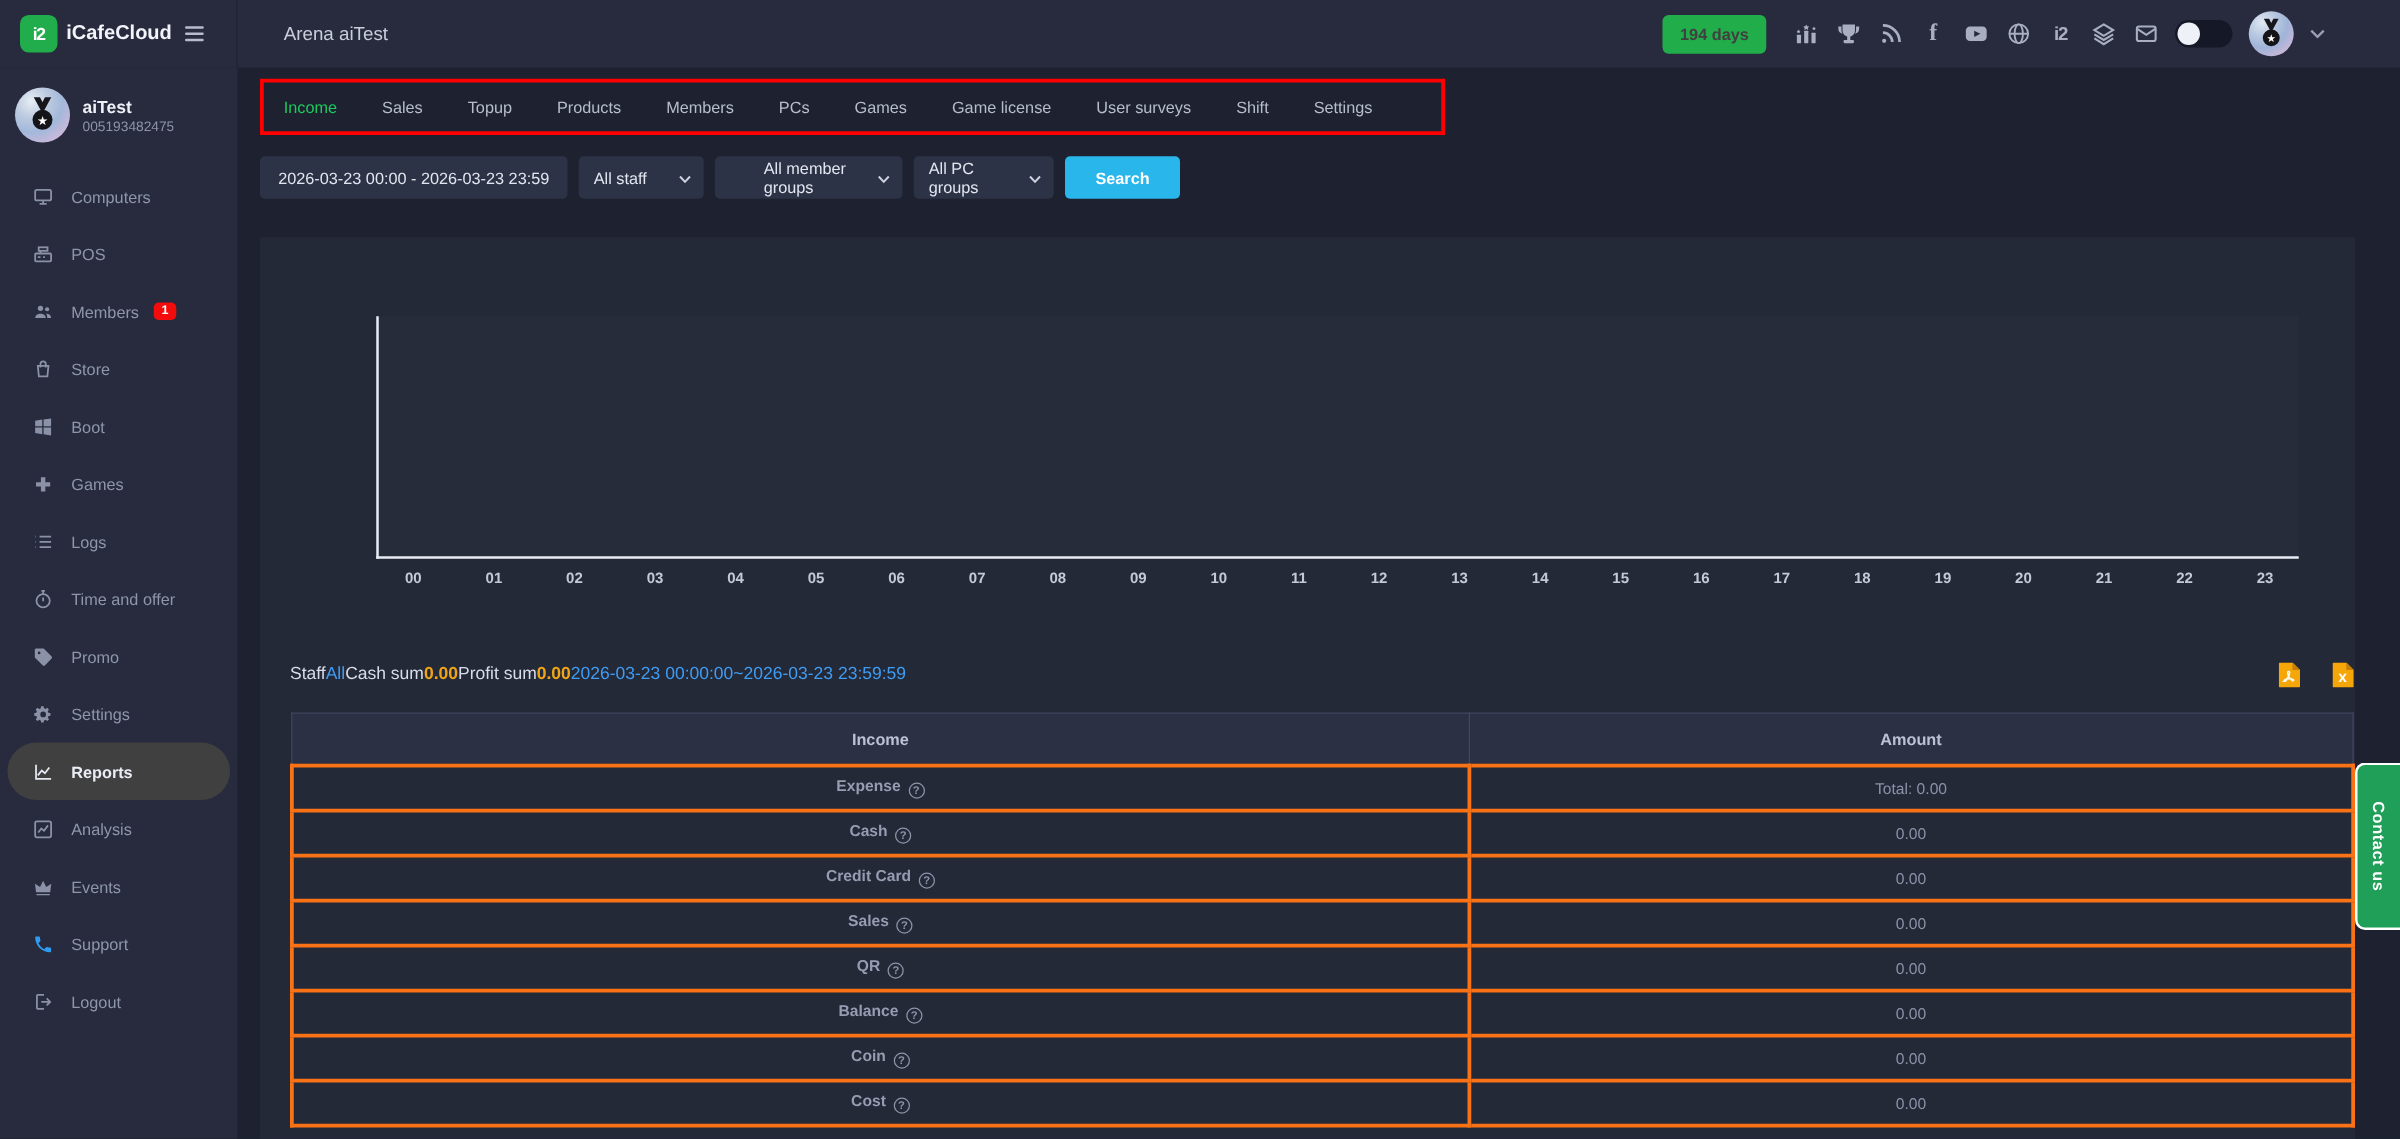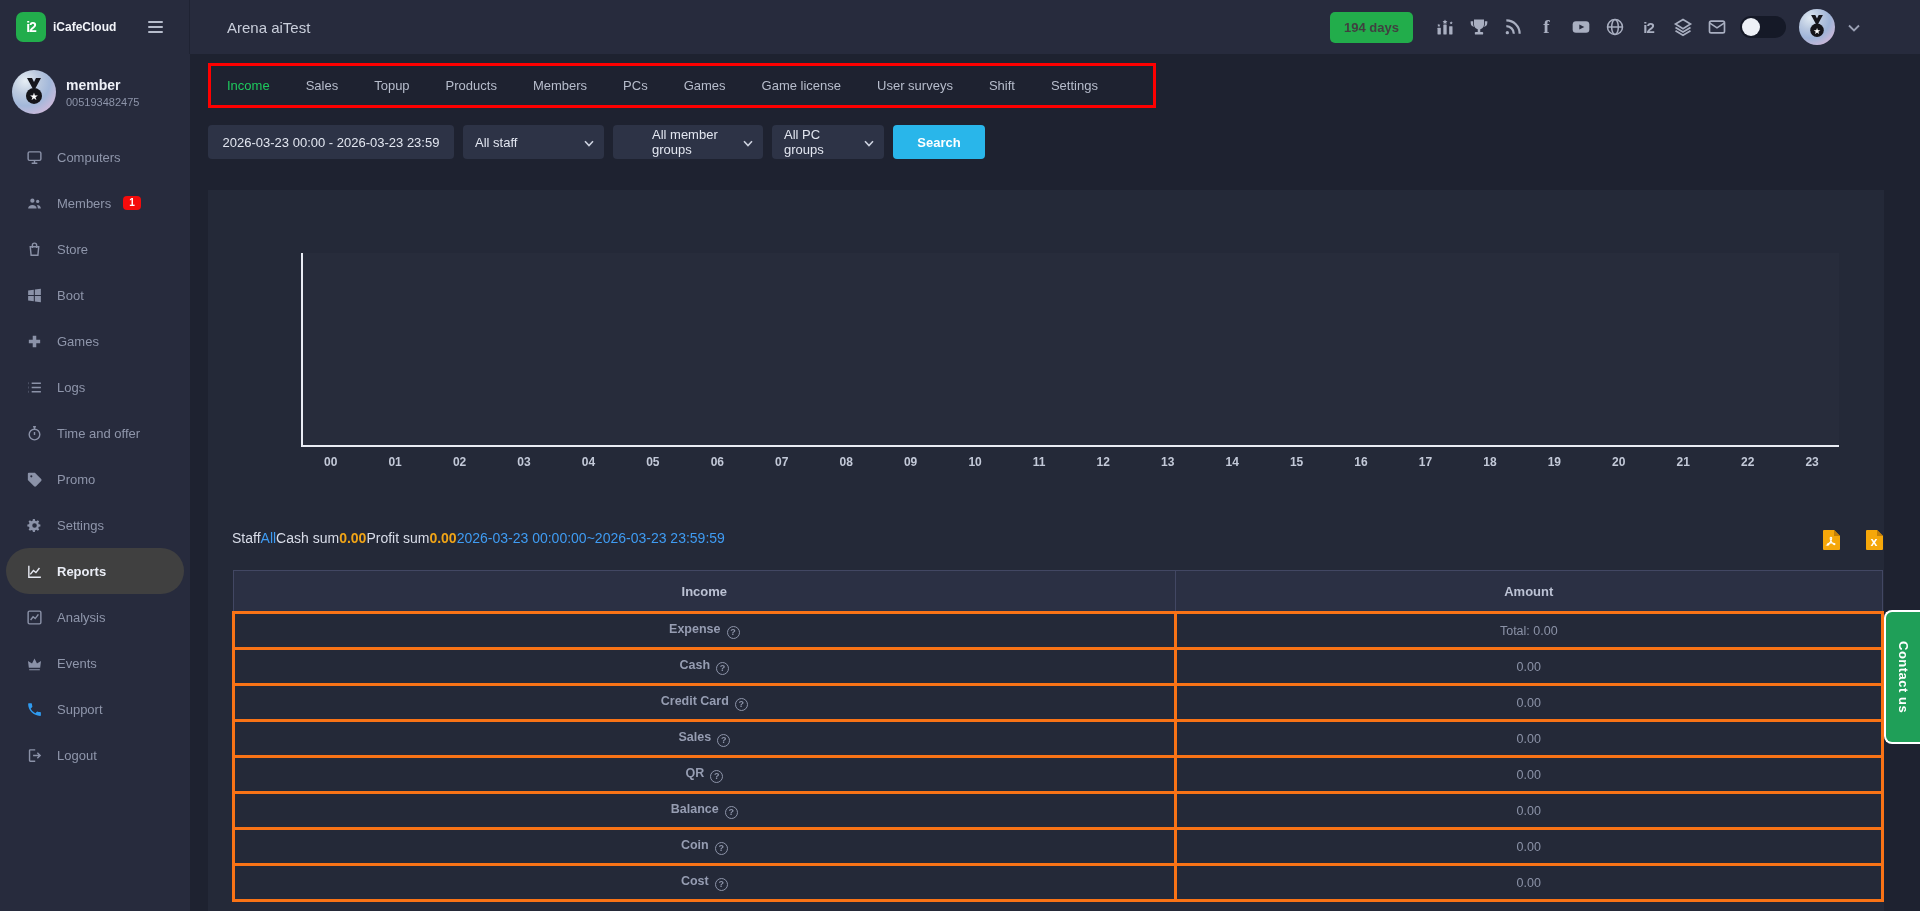--- a/index.html
+++ b/index.html
@@ -8,21 +8,21 @@
   .app { position:relative; width:1920px; height:911px; }
 
   
   .topbar { position:absolute; left:0; top:0; width:1920px; height:54px;
     background:#272b3d; display:flex; align-items:center; z-index:5; }
   .topbar-left { width:190px; height:54px; display:flex; align-items:center;
     padding:0 0 0 16px; border-right:1px solid #1f2333; }
   .logo-box { width:30px; height:30px; background:#22ad4c; border-radius:7px;
     display:flex; align-items:center; justify-content:center; color:#fff;
     font-weight:800; font-size:14px; letter-spacing:-1px; }
-  .brand { color:#f2f4f9; font-weight:700; font-size:12px; margin-left:7px; }
+  .brand { color:#f2f4f9; font-weight:700; font-size:16px; margin-left:7px; }
   .hamburger { margin-left:auto; margin-right:26px; display:flex; flex-direction:column; gap:3px; cursor:pointer; }
   .hamburger i { display:block; width:15px; height:2px; background:#b6bccb; border-radius:1px; }
   .page-title { color:#c9cedb; font-size:15px; font-weight:500; margin-left:37px; }
   .topbar-right { margin-left:auto; display:flex; align-items:center; gap:13px; padding-right:60px; }
   .days-badge { background:#22ad4b; color:#404040; border:none; border-radius:5px;
     font-size:13px; font-weight:600; padding:8px 14px; margin-right:8px; cursor:pointer;
     font-family:inherit; }
   .tico { width:21px; height:21px; color:#a9afc1; display:flex; align-items:center; justify-content:center; cursor:pointer; }
   .tico svg { width:20px; height:20px; }
   .fb-glyph { font-weight:800; font-size:19px; color:#a9afc1; font-family:"Liberation Serif","DejaVu Serif",serif; }
@@ -63,21 +63,21 @@
     align-items:center; gap:36px; padding:0 10px 0 16px; }
   .tab { font-size:13px; color:#b7bdcc; text-decoration:none; cursor:pointer; white-space:nowrap; font-weight:500; }
   .tab.active { color:#1ec95d; }
 
   .filters { margin-top:17px; display:flex; gap:9px; height:34px; }
   .date-input { width:246px; height:34px; background:#2d3346; border:none; border-radius:4px;
     color:#e2e6f0; font-size:13px; text-align:center; font-family:inherit; }
   .select { height:34px; background:#2d3346; border-radius:4px; color:#e2e6f0; font-size:13px;
     display:flex; align-items:center; justify-content:space-between; padding:0 10px 0 12px; cursor:pointer; }
   .select .sv-chev { color:#cdd2df; margin-left:8px; }
-  .sel-staff { width:141px; } .sel-member { width:150px;padding-left:39px; } .sel-pc { width:112px; }
+  .sel-staff { width:100px; } .sel-member { width:150px;padding-left:39px; } .sel-pc { width:112px; }
   .search-btn { width:92px; height:34px; background:#29b6ea; color:#fff; border:none; border-radius:4px;
     font-size:13px; font-weight:600; cursor:pointer; font-family:inherit; }
 
   .card { margin-top:31px; width:1676px; height:760px; background:#242938; position:relative; }
 
   .chart-area { position:relative; width:100%; height:300px; }
   .chart-plot { position:absolute; left:93px; top:63px; width:1538px; height:194px;
     border-left:2px solid #e9ecf4; border-bottom:2px solid #e9ecf4; background:rgba(255,255,255,0.015); }
   .x-labels { position:absolute; left:93px; top:265px; width:1538px; display:flex;
     justify-content:space-between; padding:0 20px 0 23px; }
@@ -213,34 +213,44 @@
   </header>
 
   <aside class="sidebar">
     <div class="user-block">
       <div class="user-avatar">
         <svg class="medal" viewBox="0 0 26 27">
             <use href="#medal-shape"></use>
           </svg>
       </div>
       <div class="user-meta">
-        <div class="user-name">member</div>
+        <div class="user-name">aiTest</div>
         <div class="user-id">005193482475</div>
       </div>
     </div>
 
     <nav class="nav">
       <div class="nav-item">
         <span class="nav-icon">
             <svg viewBox="0 0 24 24" fill="none" stroke="currentColor" stroke-width="2">
               <rect x="3" y="4" width="18" height="12" rx="2"></rect>
               <path d="M8 20h8M12 16v4"></path>
             </svg>
           </span>
         <span class="nav-label">Computers</span>
+      </div>
+      <div class="nav-item">
+        <span class="nav-icon">
+            <svg viewBox="0 0 24 24" fill="none" stroke="currentColor" stroke-width="2">
+              <rect x="3" y="11" width="18" height="9" rx="1"></rect>
+              <rect x="7" y="4" width="10" height="4"></rect>
+              <path d="M9 8v3M6 15h3M12 15h2"></path>
+            </svg>
+          </span>
+        <span class="nav-label">POS</span>
       </div>
       <div class="nav-item">
         <span class="nav-icon">
             <svg viewBox="0 0 24 24" fill="currentColor">
               <circle cx="9" cy="8" r="3"></circle>
               <circle cx="16.5" cy="9" r="2.3"></circle>
               <path d="M3 19c0-3.3 2.7-5 6-5s6 1.7 6 5H3z"></path>
               <path d="M15.5 14.2c2.8 0 5.5 1.5 5.5 4.8h-4.2c-.2-2-.7-3.6-1.3-4.8z"></path>
             </svg>
           </span>

